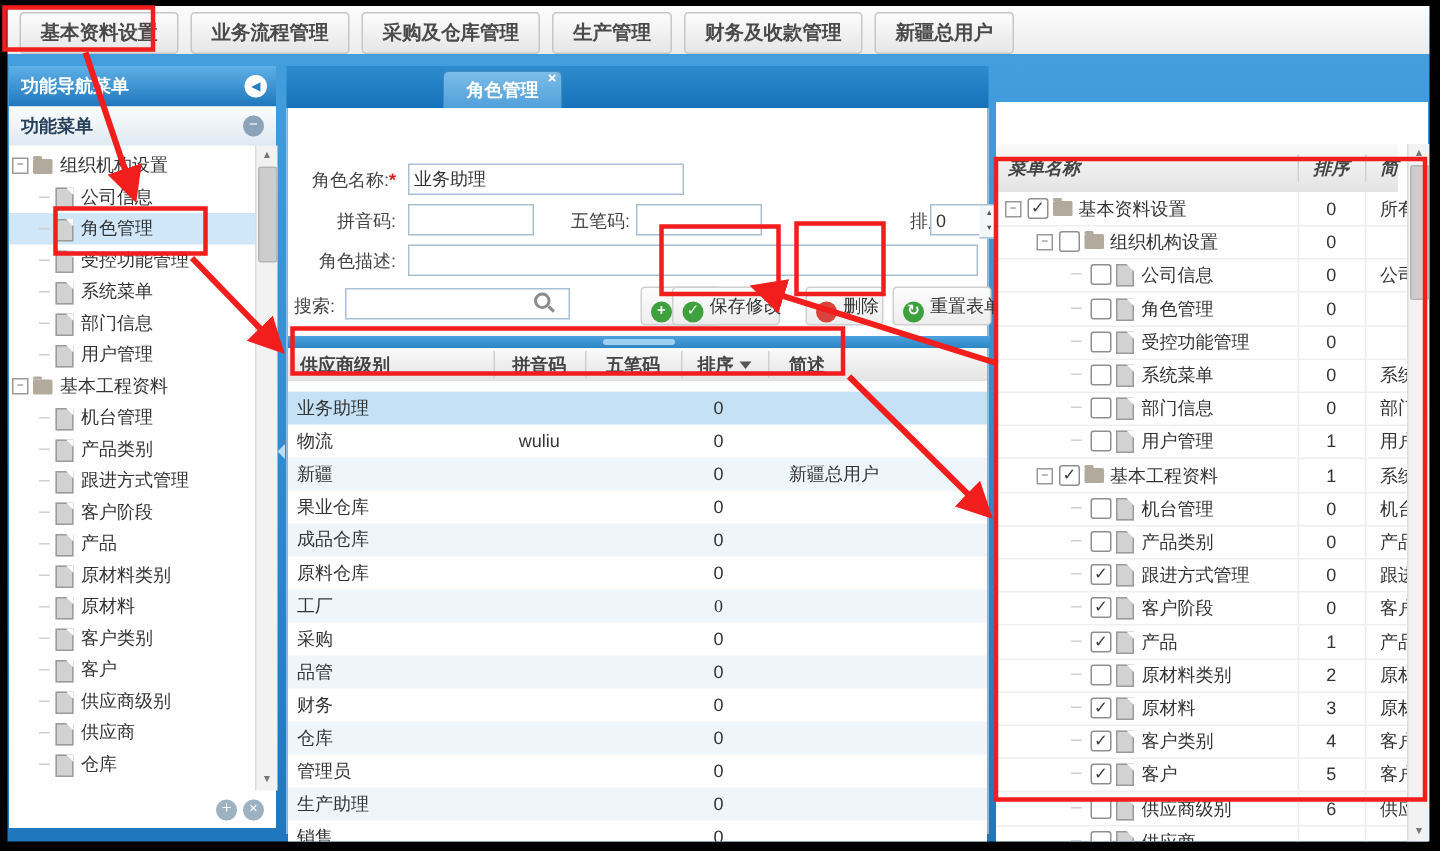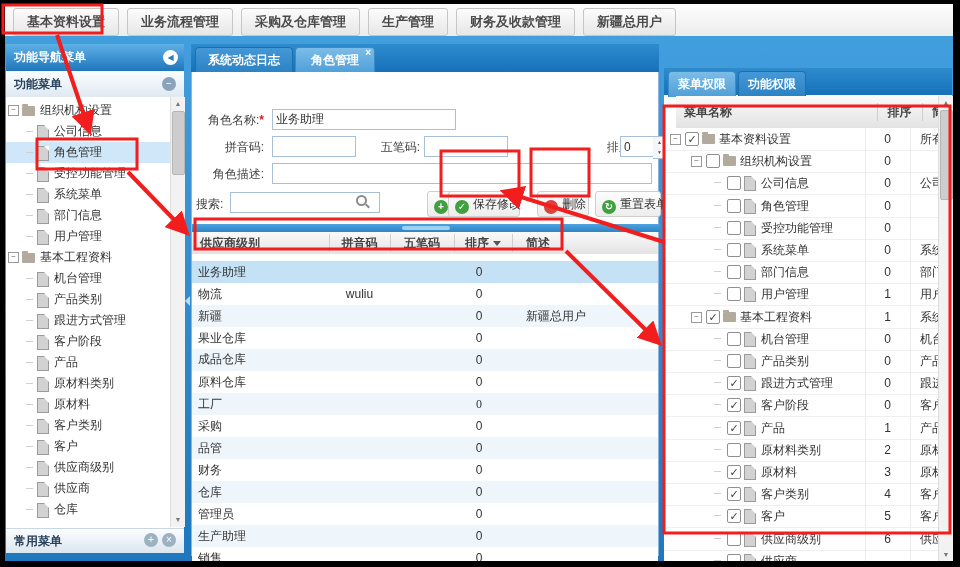--- a/index.html
+++ b/index.html
@@ -81,21 +81,21 @@
     border-top:5px solid #555;margin-left:4px;vertical-align:1px;}
   #tb-filter{left:0;top:182px;width:466px;height:7px;background:#fff;border-bottom:1px solid #eee;}
   #tb-rows{left:0;top:189px;width:466px;height:322px;background:#fff;overflow:hidden;}
   .t-row{position:absolute;left:0;width:466px;height:22px;cursor:pointer;}
   .t-row.alt{background:#eef6fc;}
   .t-row.sel{background:#c4e1f5;}
   .t-cell{position:absolute;top:0;height:22px;line-height:22px;font-size:12px;color:#333;white-space:nowrap;}
   
   #right{left:659px;top:64px;width:288px;height:493px;background:#fff;}
   #r-tabs{left:0;top:0;width:288px;height:27px;background:linear-gradient(#2e8ccd,#1671ba);}
-  #r-grid-hdr{left:12px;top:28px;width:268px;height:32px;}
+  #r-grid-hdr{left:0;top:28px;width:268px;height:32px;font-style:italic;}
   .r-gh-cell{position:absolute;top:0;height:32px;line-height:32px;font-size:12px;color:#444;font-weight:bold;}
   #r-rows{left:0;top:60px;width:288px;height:433px;background:#fff;overflow:hidden;}
   .r-row{position:absolute;left:0;width:288px;height:22px;border-bottom:1px solid #efefef;cursor:pointer;}
   .r-cell{position:absolute;top:0;height:22px;line-height:22px;font-size:12px;color:#333;white-space:nowrap;}
   .r-colline{position:absolute;top:0;width:1px;height:22px;background:#ededed;}
   .cbox{position:absolute;top:4px;width:12px;height:12px;border:1px solid #8f8f8f;background:#fff;border-radius:2px;
     font-size:11px;line-height:12px;text-align:center;color:#3c3c3c;font-weight:bold;}
   #r-scroll{left:274px;top:28px;width:14px;height:465px;background:#f2f2f2;border-left:1px solid #ddd;}
   
   .vsplit-arrow{position:absolute;width:0;height:0;border-top:5px solid transparent;border-bottom:5px solid transparent;
@@ -221,34 +221,28 @@
           <span class="conn" style="left: 20px;"></span>
           <span class="ico-doc" style="left: 31px;"></span>
           <span class="lbl" style="left: 48px;">仓库</span>
         </div>
       </div>
     <div class="sb-scroll abs">
       <span class="scroll-arrow" style="top:0;">▲</span>
       <span class="scroll-thumb" style="top:14px;height:62px;"></span>
       <span class="scroll-arrow" style="top:416px;">▼</span>
     </div>
-    <div id="sb-bottom" class="abs">
-      <span class="ttl">常用菜单</span>
-    </div>
     <span id="sb-plus" class="circle-btn">+</span>
     <span id="sb-close" class="circle-btn">×</span>
   </div>
 
   <span class="vsplit-arrow" style="left:180px;top:292px;"></span>
 
   <div id="main" class="abs">
     <div id="m-tabs" class="abs">
-      <div class="tab inactive" style="left:4px;width:96px;">
-        <span>系统动态日志</span>
-      </div>
       <div class="tab active" style="left:104px;width:78px;">
         <span>角色管理</span>
         <span class="tab-close">×</span>
       </div>
     </div>
     <div id="m-body" class="abs">
 
       <span class="f-label" style="left:0;top:38px;width:72px;"><span>角色名称:</span><span class="req">*</span></span>
       <input class="f-input" style="left: 80px; top: 37px; width: 176px;" value="业务助理">
 
@@ -386,28 +380,20 @@
             <span class="t-cell" style="left: 137px; width: 61px; text-align: center;"></span>
             <span class="t-cell" style="left: 198px; width: 64px; text-align: center;"></span>
             <span class="t-cell" style="left: 262px; width: 50px; text-align: center;">0</span>
             <span class="t-cell" style="left: 334px;"></span>
           </div>
         </div>
     </div>
   </div>
 
   <div id="right" class="abs">
-    <div id="r-tabs" class="abs">
-      <div class="tab active" style="left:4px;width:66px;">
-        <span>菜单权限</span>
-      </div>
-      <div class="tab inactive" style="left:74px;width:66px;">
-        <span>功能权限</span>
-      </div>
-    </div>
     <div id="r-grid-hdr" class="grid-hdr abs">
       <span class="r-gh-cell" style="left:8px;">菜单名称</span>
       <span class="gh-sep" style="left:201px;top:7px;"></span>
       <span class="r-gh-cell" style="left:201px;width:45px;text-align:center;">排序</span>
       <span class="gh-sep" style="left:246px;top:7px;"></span>
       <span class="r-gh-cell" style="left:256px;">简述</span>
     </div>
     <div id="r-rows" class="abs">
         <div class="r-row" style="top: 0px;">
           <span class="expander" style="left: 6px; top: 6px;">−</span>

